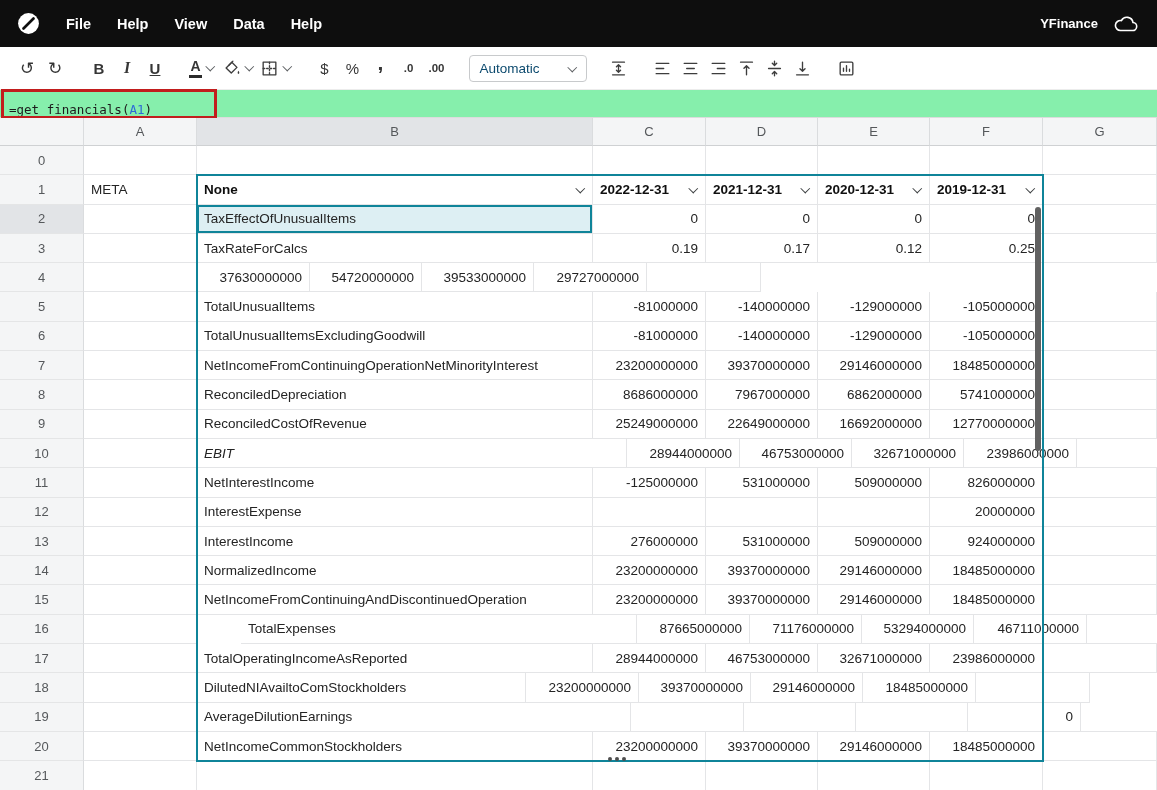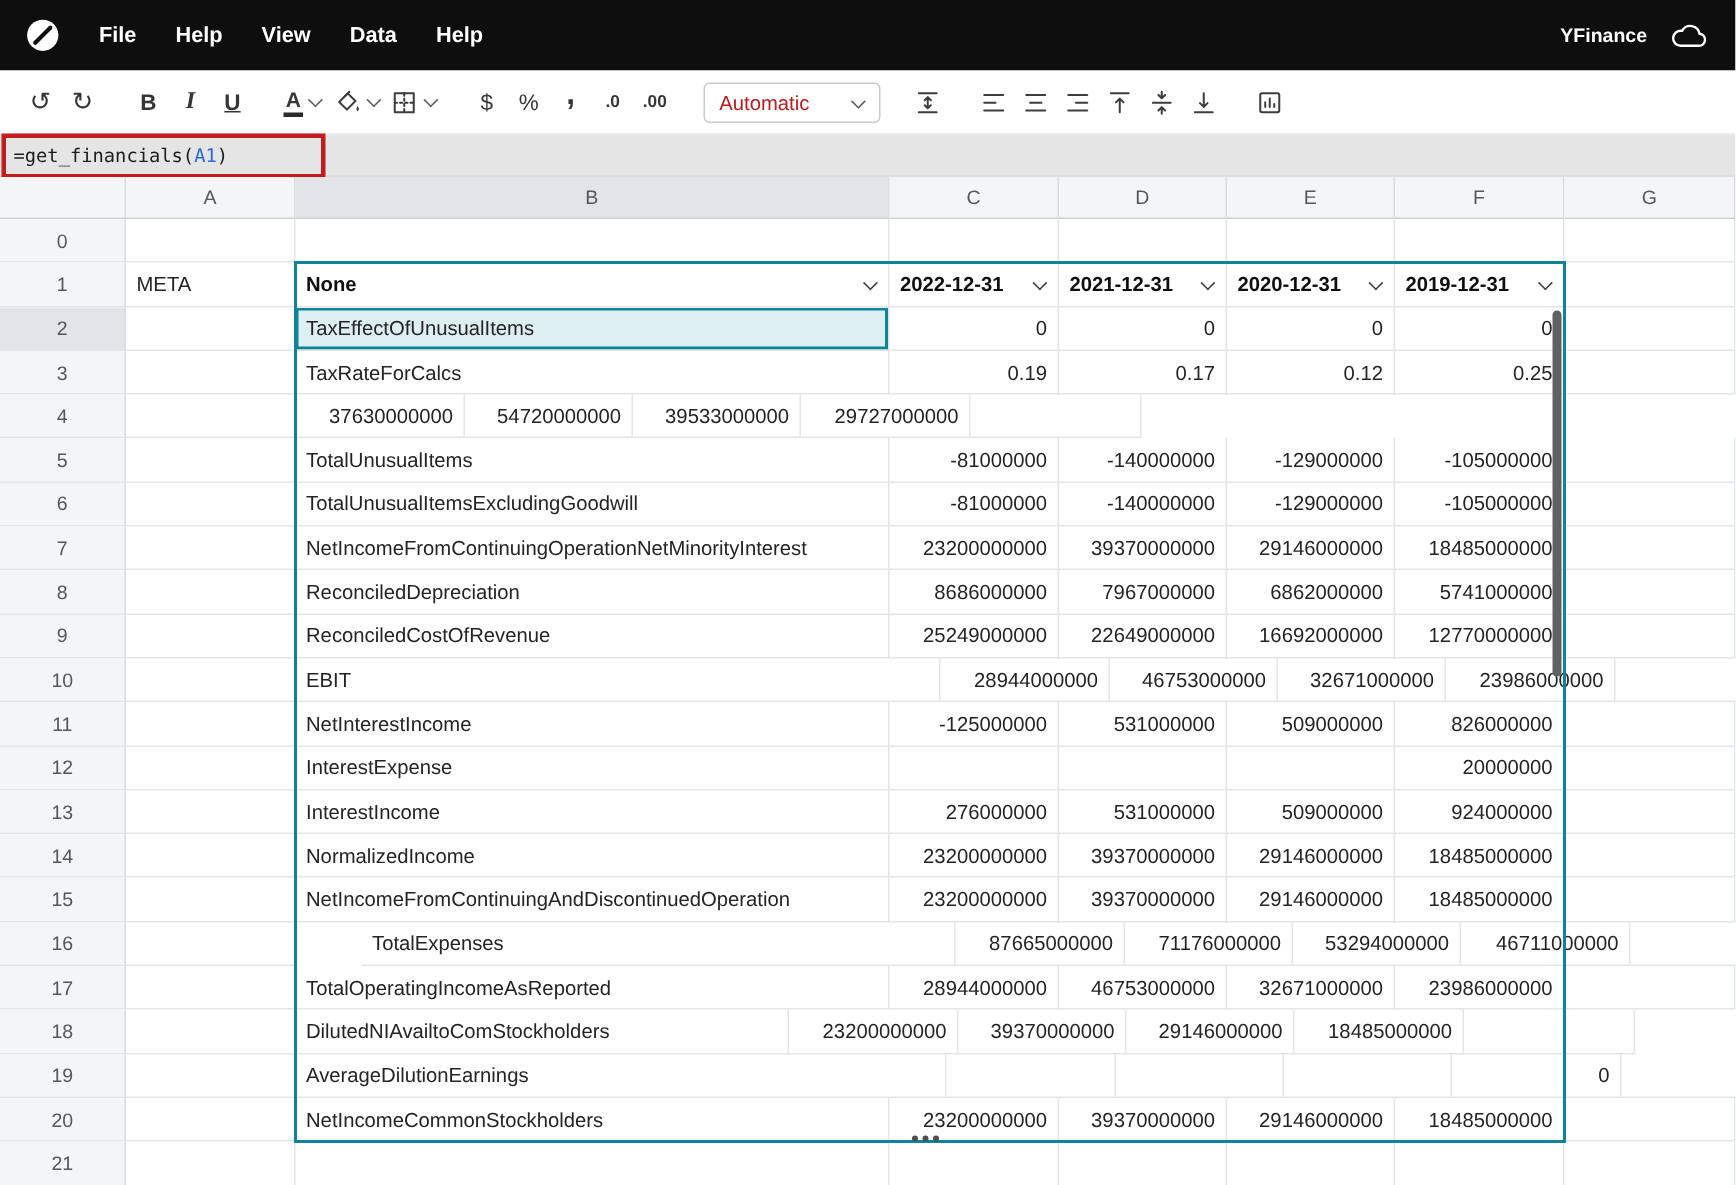--- a/index.html
+++ b/index.html
@@ -21,26 +21,26 @@
   .uni{font-family:"DejaVu Sans",sans-serif;font-size:17px;line-height:1}
   .bold{font-weight:800}
   .italic{font-style:italic;font-family:"Liberation Serif",serif;font-size:16px;font-weight:600}
   .underline{text-decoration:underline;font-weight:600}
   .comma{font-size:21px;font-weight:700;line-height:10px;padding-bottom:10px}
   .decim{font-size:11.5px;font-weight:700}
   .acolor{display:flex;flex-direction:column;align-items:center;line-height:1}
   .acolor .A{font-size:14px;font-weight:700}
   .acolor .bar{width:13px;height:3px;background:#2b2b2b;margin-top:2px}
   .chev{width:6.5px;height:6.5px;border-right:1.6px solid #5c5f62;border-bottom:1.6px solid #5c5f62;transform:rotate(45deg);display:inline-block;margin:-3px 0 0 5px;flex:none}
-  .dropdown{height:27px;min-width:118px;border:1px solid #c8cacc;border-radius:4px;display:flex;align-items:center;justify-content:space-between;padding:0 10px;font-size:13.5px;color:#b91c1c;margin:0 18px;cursor:pointer}
+  .dropdown{height:27px;min-width:118px;border:1px solid #c8cacc;border-radius:4px;display:flex;align-items:center;justify-content:space-between;padding:0 10px;font-size:13.5px;color:#0c4a6e;margin:0 18px;cursor:pointer}
   .dropdown .chev{margin:-2px 0 0 8px}
   .ic{stroke:#3d3d3d;stroke-width:1.7;fill:none;stroke-linecap:round;stroke-linejoin:round;display:block}
 
   
-  .formulabar{height:29px;border-top:1px solid #ececec;border-bottom:1px solid #dcdcdc;display:flex;align-items:center;padding:0 9px;position:relative;font-family:"DejaVu Sans Mono",monospace;font-size:12.5px;color:#1c1c1c;background:#e5e5e5;cursor:text}
+  .formulabar{height:29px;border-top:1px solid #ececec;border-bottom:1px solid #dcdcdc;display:flex;align-items:flex-start;padding:12px 9px;position:relative;font-family:"DejaVu Sans Mono",monospace;font-size:12.5px;color:#1c1c1c;background:#86efac;cursor:text}
   .cellref{color:#2e6bd6}
   .red-box{position:absolute;left:1px;top:-1px;width:216px;height:30px;border:3px solid var(--red);pointer-events:none}
 
   
   .grid{position:relative;background:#fff}
   .col-header-row{display:flex;height:28px}
   .corner,.col-header{background:var(--hdr);border-right:1px solid #dadcde;border-bottom:1px solid #cfd1d3}
   .corner{width:84px;cursor:pointer}
   .col-header{display:flex;align-items:center;justify-content:center;font-size:13px;color:#55585b;cursor:pointer}
   .col-header.hl{background:var(--hdr-hl)}
@@ -303,21 +303,21 @@
         <div class="cell" style="width: 396px;">ReconciledCostOfRevenue</div>
         <div class="cell num" style="width: 113px;">25249000000</div>
         <div class="cell num" style="width: 112px;">22649000000</div>
         <div class="cell num" style="width: 112px;">16692000000</div>
         <div class="cell num" style="width: 113px;">12770000000</div>
         <div class="cell" style="width: 114px;"></div>
       </div>
       <div class="grid-row">
         <div class="row-header">10</div>
         <div class="cell" style="width: 113px;"></div>
-        <div class="cell" style="width: 430px;">EBIT</div>
+        <div class="cell" style="width: 430px; font-style: italic;">EBIT</div>
         <div class="cell num" style="width: 113px;">28944000000</div>
         <div class="cell num" style="width: 112px;">46753000000</div>
         <div class="cell num" style="width: 112px;">32671000000</div>
         <div class="cell num" style="width: 113px;">23986000000</div>
         <div class="cell" style="width: 114px;"></div>
       </div>
       <div class="grid-row">
         <div class="row-header">11</div>
         <div class="cell" style="width: 113px;"></div>
         <div class="cell" style="width: 396px;">NetInterestIncome</div>

